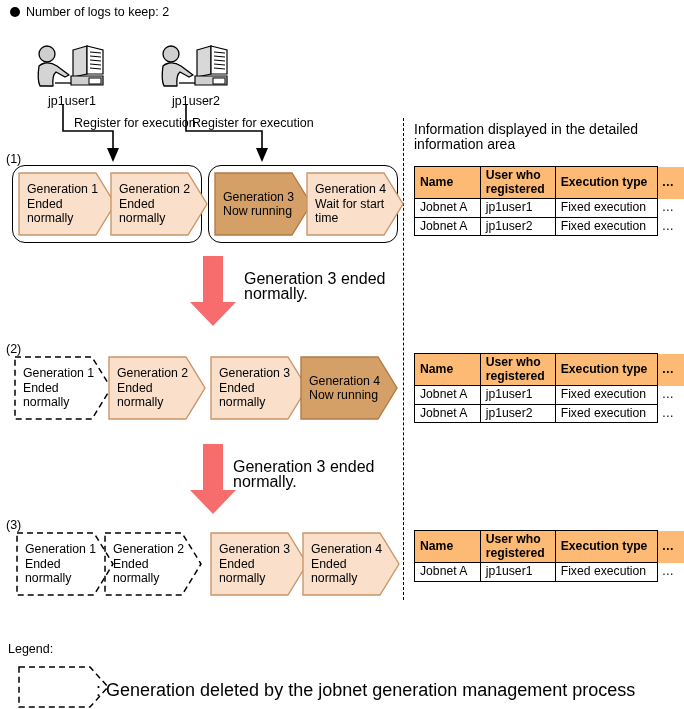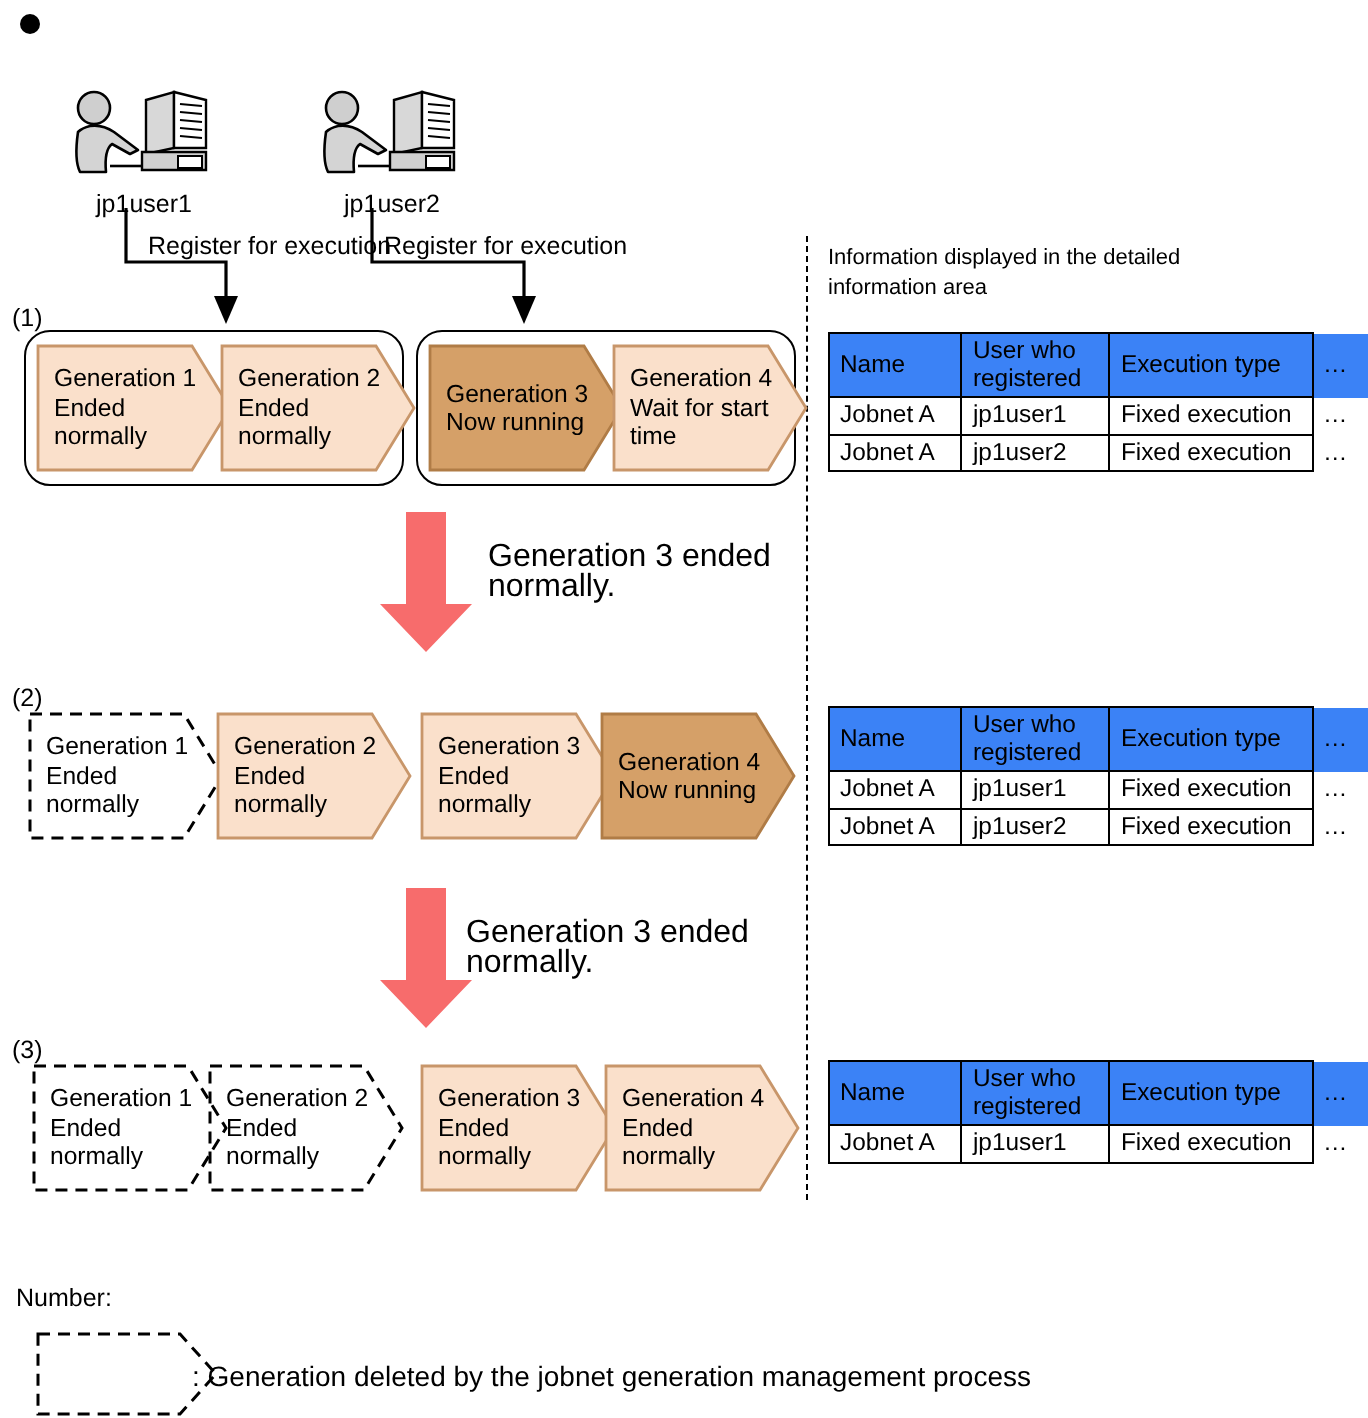--- a/index.html
+++ b/index.html
@@ -87,42 +87,43 @@
   
   #divider {
     left: 403px; top: 118px;
     width: 0px; height: 482px;
     border-left: 1.5px dashed #000;
   }
 
   
   #right-caption {
     left: 414px; top: 122px;
-    font-size: 11px;
+    font-size: 14px;
     line-height: 15px;
     width: 250px;
   }
 
   
   table.info {
     position: absolute;
     border-collapse: collapse;
     font-size: 12.2px;
     background: #fff;
   }
   table.info td {
     border: 1.3px solid #000;
     padding: 2px 5px;
     line-height: 13.5px;
     vertical-align: middle;
     background: #fff;
     white-space: pre-line;
   }
   table.info tr.hdr td {
-    background: #3b82f6;
+    background: #fdba74;
+    font-weight: bold;
   }
   table.info td.c-name   { width: 62px; }
   table.info td.c-user   { width: 66px; }
   table.info td.c-exec   { width: 104px; }
   table.info td.c-more {
     border: none;
     background: transparent;
     width: 18px;
     text-align: left;
     padding-left: 4px;
@@ -135,29 +136,29 @@
     white-space: pre-line;
   }
 
   
   #legend-title {
     left: 8px; top: 642px;
     font-size: 12.5px;
   }
   #legend-text {
     left: 96px; top: 680px;
-    font-size: 14px;
+    font-size: 18px;
     white-space: nowrap;
   }
 </style>
 </head>
 <body>
 
 <div class="abs" id="header-line">
-  <span class="bullet"></span>
+  <span class="bullet"></span><span>Number of logs to keep: 2</span>
 </div>
 
 <div class="abs user-block" style="left:31px; top:44px;">
   <svg width="82" height="45" viewBox="0 0 82 45">
 
     <polygon points="42,6 56,2 56,30 42,33" fill="#d8d8d8" stroke="#000" stroke-width="1.2"></polygon>
     <polygon points="56,2 72,6 72,30 56,30" fill="#ffffff" stroke="#000" stroke-width="1.2"></polygon>
     <g stroke="#000" stroke-width="1">
       <line x1="59" y1="8" x2="70" y2="9"></line>
       <line x1="59" y1="12" x2="70" y2="13"></line>
@@ -402,17 +403,17 @@
   </tr>
   <tr>
     <td class="c-name">Jobnet A</td>
     <td class="c-user">jp1user1</td>
     <td class="c-exec">Fixed execution</td>
     <td class="c-more">…</td>
   </tr>
 </tbody>
   </table>
 
-<div class="abs" id="legend-title">Number:</div>
+<div class="abs" id="legend-title">Legend:</div>
 <svg class="abs" style="left:18px; top:666px;" width="92" height="42" viewBox="0 0 92 42">
   <polygon points="1,1 72,1 90,21 72,41 1,41" fill="none" stroke="#000" stroke-width="1.5" stroke-dasharray="6 4"></polygon>
 </svg>
 <div class="abs" id="legend-text">: Generation deleted by the jobnet generation management process</div>
 
 </body></html>

